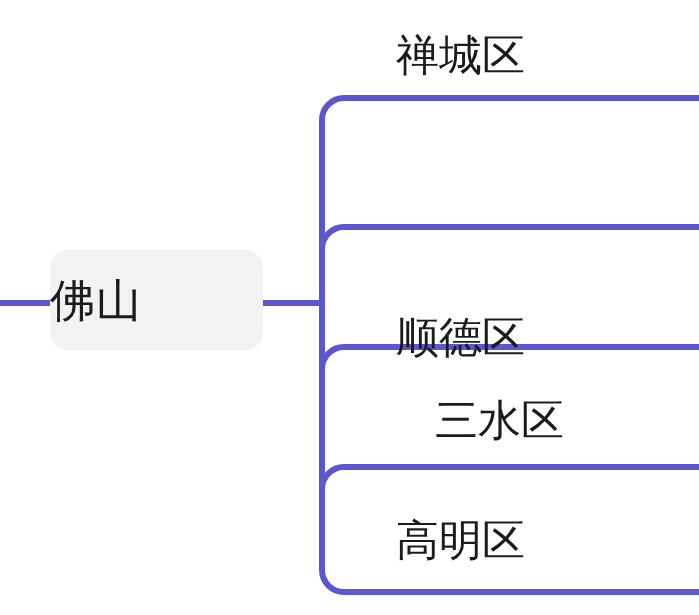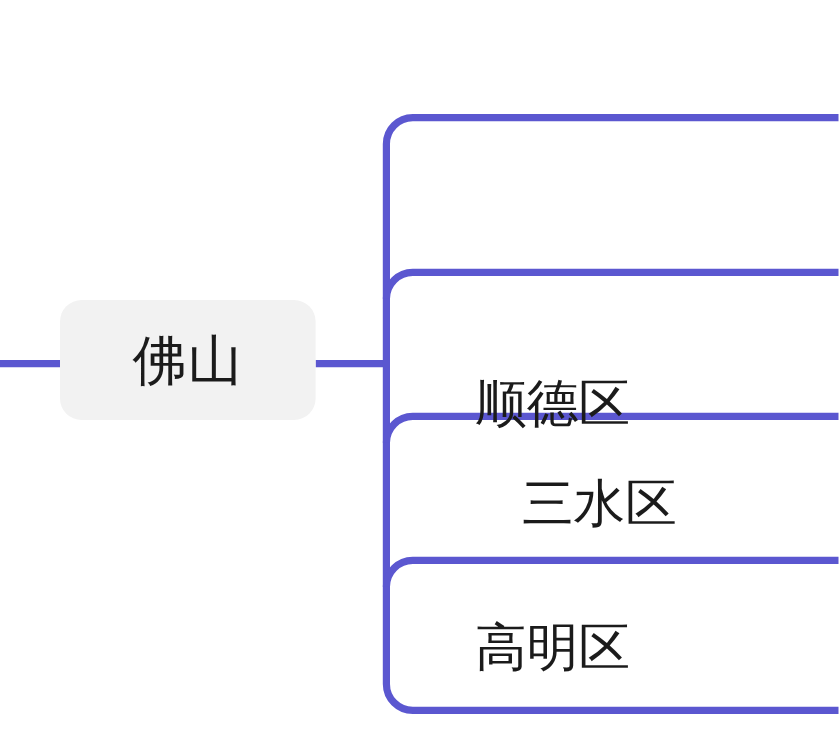--- a/index.html
+++ b/index.html
@@ -30,21 +30,21 @@
   .root-node {
     position: absolute;
     left: 50px;
     top: 250px;
     width: 213px;
     height: 100px;
     background: #f2f2f2;
     border-radius: 18px;
     display: flex;
     align-items: center;
-    justify-content: center;
+    justify-content: flex-start;
     box-sizing: border-box;
   }
   .root-node-label {
     font-size: 45px;
     color: #1b1b1b;
     letter-spacing: 1px;
     line-height: 1;
     white-space: nowrap;
   }
   .child-label {
@@ -81,20 +81,23 @@
       <path d="M 322 369 A 22 22 0 0 1 344 347 L 699 347"></path>
       <path d="M 322 489 A 22 22 0 0 1 344 467 L 699 467"></path>
       <path d="M 322 570 A 22 22 0 0 0 344 592 L 699 592"></path>
     </g>
   </svg>
 
   <div class="root-node">
     <span class="root-node-label">佛山</span>
   </div>
 
+  <div class="child-label child-0">
+    <span>禅城区</span>
+  </div>
 
 
   <div class="child-label child-2">
     <span>顺德区</span>
   </div>
 
   <div class="child-label child-3">
     <span>三水区</span>
   </div>
 

